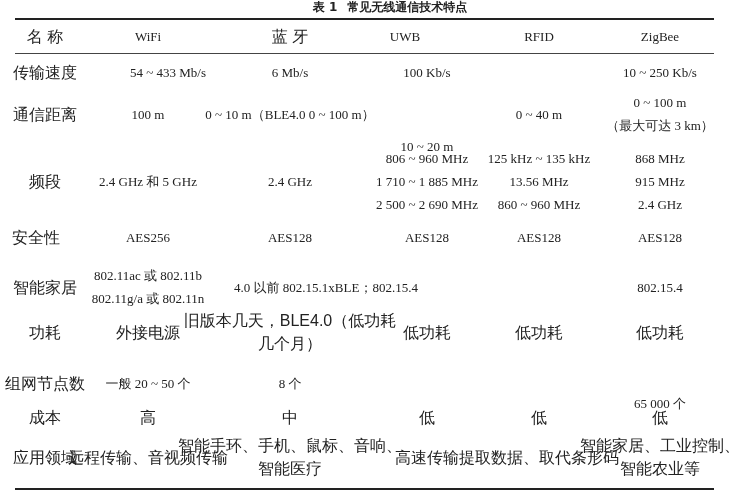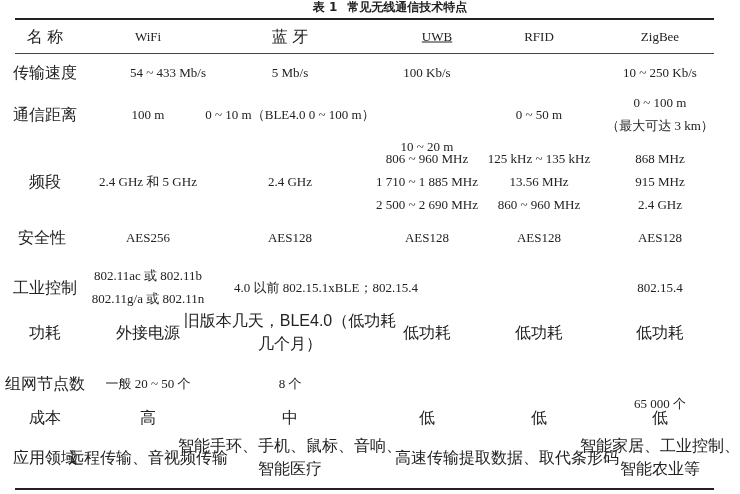--- a/index.html
+++ b/index.html
@@ -24,29 +24,29 @@
   <span class="num">表 1</span><span>常见无线通信技术特点</span>
 </div>
 <div class="rule top"></div>
 <div class="rule head"></div>
 <div class="rule bottom"></div>
 
 <div id="table">
     <div class="cell cn" style="left: 45px; top: 36px;">名  称</div>
     <div class="cell" style="left: 148px; top: 36px;">WiFi</div>
     <div class="cell cn" style="left: 290px; top: 36px;">蓝  牙</div>
-    <div class="cell" style="left: 437px; top: 36px; text-decoration: underline;">UWB</div>
+    <div class="cell" style="left: 405px; top: 36px;">UWB</div>
     <div class="cell" style="left: 539px; top: 36px;">RFID</div>
     <div class="cell" style="left: 660px; top: 36px;">ZigBee</div>
     <div class="cell cn" style="left: 45px; top: 72px;">传输速度</div>
     <div class="cell" style="left: 148px; top: 72px; margin-left: 20px;">
       <span class="line">54 ~ 433 Mb/s</span>
     </div>
     <div class="cell" style="left: 290px; top: 72px;">
-      <span class="line">5 Mb/s</span>
+      <span class="line">6 Mb/s</span>
     </div>
     <div class="cell" style="left: 427px; top: 72px;">
       <span class="line">100 Kb/s</span>
     </div>
     <div class="cell" style="left: 539px; top: 72px;">
       <span class="line"></span>
     </div>
     <div class="cell" style="left: 660px; top: 72px;">
       <span class="line">10 ~ 250 Kb/s</span>
     </div>
@@ -54,21 +54,21 @@
     <div class="cell" style="left: 148px; top: 114px;">
       <span class="line">100 m</span>
     </div>
     <div class="cell" style="left: 290px; top: 114px;">
       <span class="line">0 ~ 10 m（BLE4.0 0 ~ 100 m）</span>
     </div>
     <div class="cell" style="left: 427px; top: 114px; margin-top: 32px;">
       <span class="line">10 ~ 20 m</span>
     </div>
     <div class="cell" style="left: 539px; top: 114px;">
-      <span class="line">0 ~ 50 m</span>
+      <span class="line">0 ~ 40 m</span>
     </div>
     <div class="cell" style="left: 660px; top: 114px;">
       <span class="line">0 ~ 100 m</span>
       <span class="line">（最大可达 3 km）</span>
     </div>
     <div class="cell cn" style="left: 45px; top: 181px;">频段</div>
     <div class="cell" style="left: 148px; top: 181px;">
       <span class="line">2.4 GHz 和 5 GHz</span>
     </div>
     <div class="cell" style="left: 290px; top: 181px;">
@@ -82,37 +82,37 @@
     <div class="cell" style="left: 539px; top: 181px;">
       <span class="line">125 kHz ~ 135 kHz</span>
       <span class="line">13.56 MHz</span>
       <span class="line">860 ~ 960 MHz</span>
     </div>
     <div class="cell" style="left: 660px; top: 181px;">
       <span class="line">868 MHz</span>
       <span class="line">915 MHz</span>
       <span class="line">2.4 GHz</span>
     </div>
-    <div class="cell cn" style="left: 42px; top: 237px; text-align: center;">安全性</div>
+    <div class="cell cn" style="left: 36px; top: 237px; text-align: center;">安全性</div>
     <div class="cell" style="left: 148px; top: 237px;">
       <span class="line">AES256</span>
     </div>
     <div class="cell" style="left: 290px; top: 237px;">
       <span class="line">AES128</span>
     </div>
     <div class="cell" style="left: 427px; top: 237px;">
       <span class="line">AES128</span>
     </div>
     <div class="cell" style="left: 539px; top: 237px;">
       <span class="line">AES128</span>
     </div>
     <div class="cell" style="left: 660px; top: 237px;">
       <span class="line">AES128</span>
     </div>
-    <div class="cell cn" style="left: 45px; top: 287px;">工业控制</div>
+    <div class="cell cn" style="left: 45px; top: 287px;">智能家居</div>
     <div class="cell" style="left: 148px; top: 287px;">
       <span class="line">802.11ac 或 802.11b</span>
       <span class="line">802.11g/a 或 802.11n</span>
     </div>
     <div class="cell" style="left: 290px; top: 287px; margin-left: 36px;">
       <span class="line">4.0 以前 802.15.1xBLE；802.15.4</span>
     </div>
     <div class="cell" style="left: 427px; top: 287px;">
       <span class="line"></span>
     </div>

